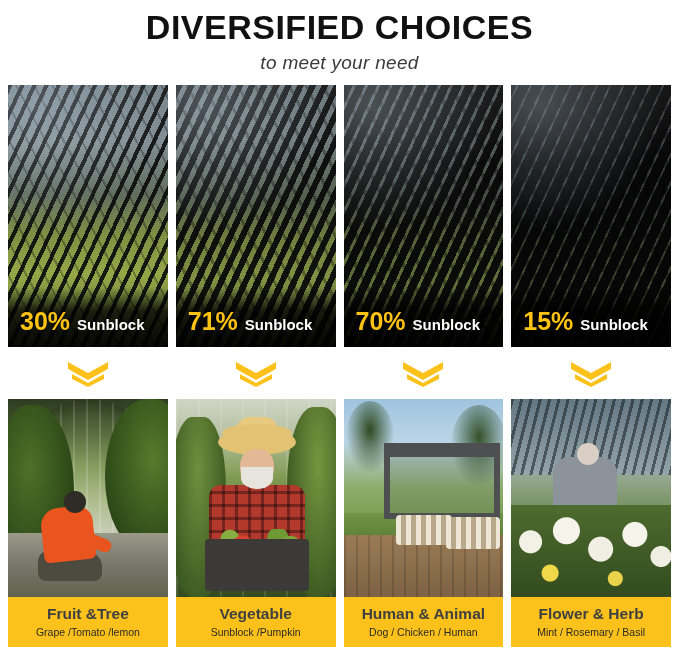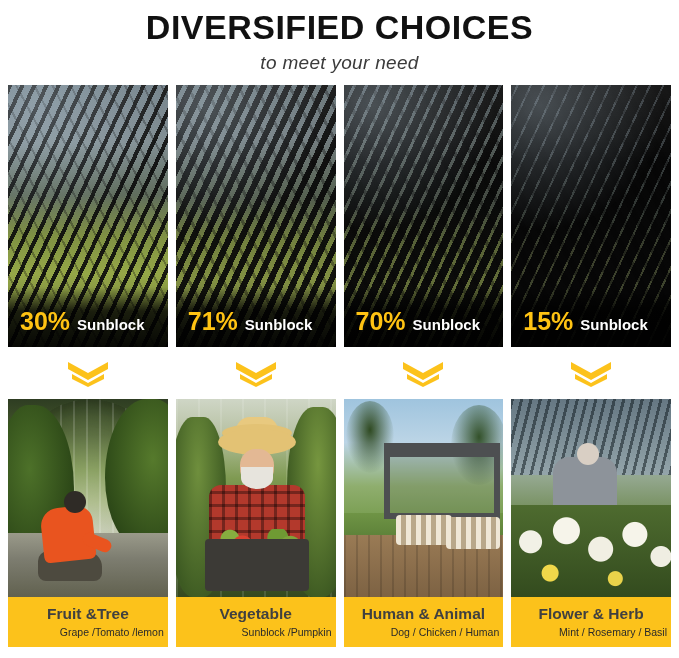--- a/index.html
+++ b/index.html
@@ -170,21 +170,20 @@
   .cap-title {
     font-size: 15.5px;
     font-weight: 700;
     color: #404040;
     line-height: 1.15;
   }
   .cap-sub {
     font-size: 10.5px;
     color: #2a2a2a;
     margin-top: 3px;
-    text-align: right;
   }
 
   
   .p1-bg {
     position: absolute; inset: 0;
     background:
       linear-gradient(180deg, #2e3d22 0%, #475a2c 18%, #6f8a3f 36%, #95a86a 52%, #b0b79a 66%, #8e8f7e 84%, #6d6d5f 100%);
   }
   .p1-arch {
     position: absolute; left: 50%; top: 0; width: 190px; height: 175px;

